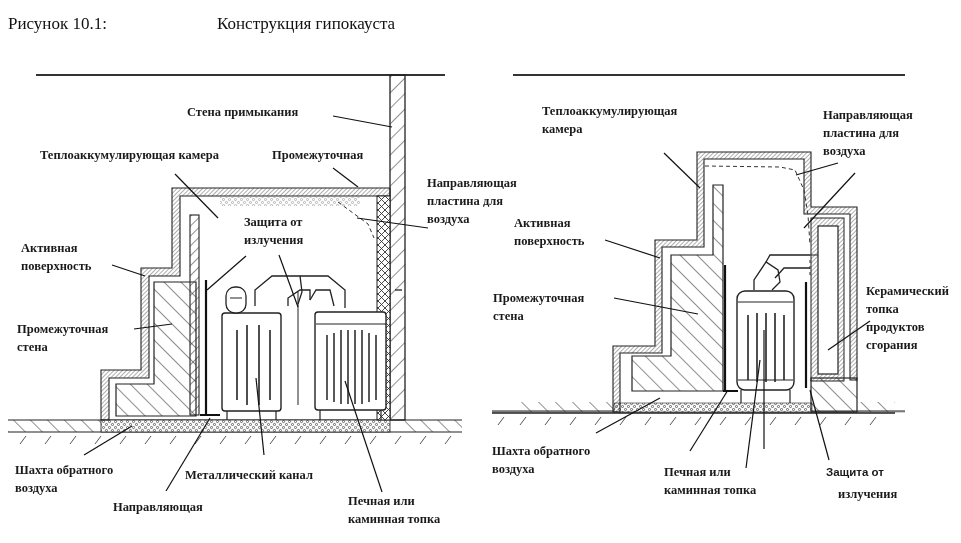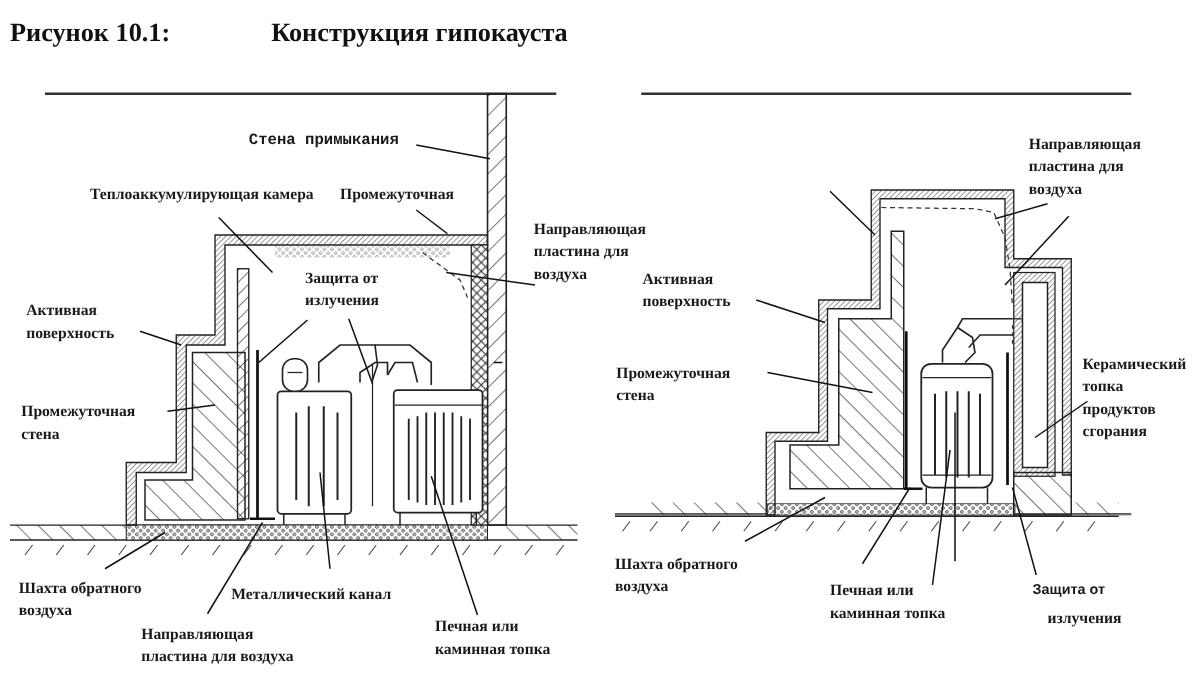--- a/index.html
+++ b/index.html
@@ -1,18 +1,18 @@
 <!DOCTYPE html>
 <html><head>
 <meta charset="utf-8">
 <style>
   html, body { margin:0; padding:0; background:#ffffff; }
   body { width:961px; height:543px; position:relative; overflow:hidden;
          font-family:"Liberation Serif", "DejaVu Serif", serif; color:#111; }
-  .hdr { position:absolute; top:14px; font-weight:bold; font-size:21px; }
+  .hdr { position:absolute; top:14px; font-weight:normal; font-size:17px; }
   .lbl { position:absolute; font-weight:bold; font-size:12.5px; line-height:18px; white-space:nowrap; color:#1a1a1a; }
   .lbl .ln { display:block; }
   .sans { font-family:"Liberation Sans", "DejaVu Sans", sans-serif; font-size:11.5px; }
   svg { position:absolute; left:0; top:0; }
 </style>
 </head>
 <body>
 
 <svg width="961" height="543" viewBox="0 0 961 543">
   <defs>
@@ -213,24 +213,24 @@
       <line x1="746" y1="468" x2="760" y2="360"></line>
       <line x1="764" y1="449" x2="764" y2="330"></line>
       <line x1="829" y1="460" x2="810" y2="390"></line>
     </g>
   </g>
 </svg>
 
 <div class="hdr" style="left:8px;">Рисунок 10.1:</div>
 <div class="hdr" style="left:217px;">Конструкция гипокауста</div>
 
-<div class="lbl" style="left:199px;top:103px;font-family:Liberation Mono, monospace;">
+<div class="lbl" style="left:187px;top:103px;">
   <span class="ln">Стена примыкания</span>
 </div>
-<div class="lbl" style="left:40px;top:146px;margin-left:32px;">
+<div class="lbl" style="left:40px;top:146px;">
   <span class="ln">Теплоаккумулирующая камера</span>
 </div>
 <div class="lbl" style="left:272px;top:146px;">
   <span class="ln">Промежуточная</span>
 </div>
 <div class="lbl" style="left:427px;top:174px;">
   <span class="ln">Направляющая</span>
   <span class="ln">пластина для</span>
   <span class="ln">воздуха</span>
 </div>
@@ -248,28 +248,29 @@
 </div>
 <div class="lbl" style="left:15px;top:461px;">
   <span class="ln">Шахта обратного</span>
   <span class="ln">воздуха</span>
 </div>
 <div class="lbl" style="left:185px;top:466px;">
   <span class="ln">Металлический канал</span>
 </div>
 <div class="lbl" style="left:113px;top:498px;">
   <span class="ln">Направляющая</span>
-  <span class="ln">пластина для воздуха</span>
 </div>
 <div class="lbl" style="left:348px;top:492px;">
   <span class="ln">Печная или</span>
   <span class="ln">каминная топка</span>
 </div>
 
 <div class="lbl" style="left:542px;top:102px;">
+  <span class="ln">Теплоаккумулирующая</span>
+  <span class="ln">камера</span>
 </div>
 <div class="lbl" style="left:823px;top:106px;">
   <span class="ln">Направляющая</span>
   <span class="ln">пластина для</span>
   <span class="ln">воздуха</span>
 </div>
 <div class="lbl" style="left:514px;top:214px;">
   <span class="ln">Активная</span>
   <span class="ln">поверхность</span>
 </div>

